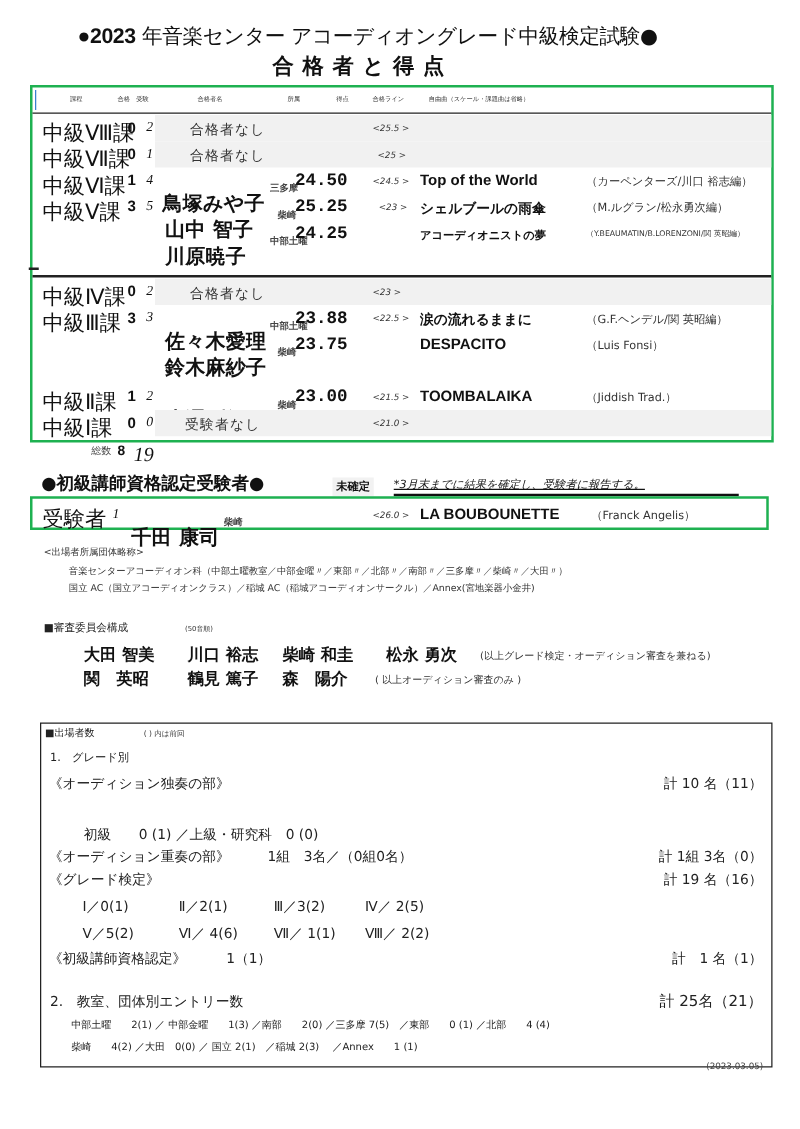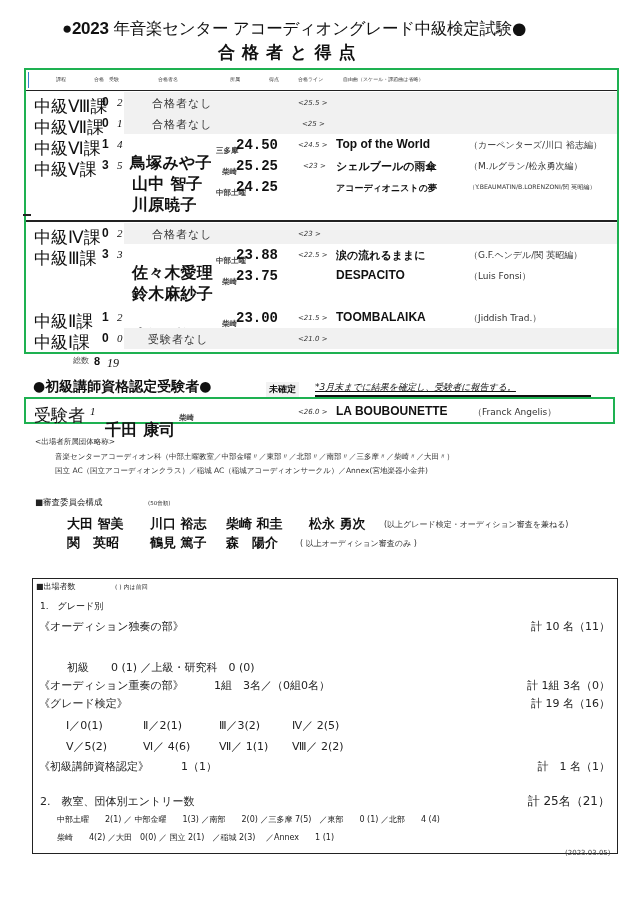--- a/index.html
+++ b/index.html
@@ -37,21 +37,21 @@
   .song { left: 310px; font-weight: bold; font-family: "Liberation Sans", sans-serif; font-size: 12px; top: 3px; }
   .song.jp { font-family: "DejaVu Sans", sans-serif; font-size: 11px; top: 4px; }
   .comp { left: 443px; font-size: 9px; color: #333; top: 5px; }
   .comp.small { font-size: 6.2px; top: 7px; }
 
   .divider { position: absolute; left: 0; right: 0; height: 1.5px; background: #222; }
   .tick { position: absolute; left: -3px; width: 8px; height: 1.5px; background: #222; }
 
   .total-lbl { left: 73px; top: 355px; font-size: 8px; color: #444; }
   .total-pass { left: 94px; top: 355px; font-weight: bold; font-family: "Liberation Sans", sans-serif; font-size: 11px; }
-  .total-exam { left: 107px; top: 356px; font-style: italic; font-family: "Liberation Serif", serif; font-size: 12px; }
+  .total-exam { left: 107px; top: 356px; font-style: italic; font-family: "Liberation Serif", serif; font-size: 16px; }
 
   
   .inst-title { left: 33px; top: 378px; font-weight: bold; font-size: 14px; }
   .pending { left: 266px; top: 382px; font-weight: bold; font-size: 9px; background:#f2f2f2; padding: 1px 3px; }
   .note { left: 315px; top: 381px; font-style: italic; font-size: 9px; text-decoration: underline; width: 276px; border-bottom: 2px solid #111; padding-bottom: 1px; }
   .inst-box { left: 24px; top: 397px; width: 591px; height: 27px; }
 
   
   .abbr-h { left: 35px; top: 437px; font-size: 7.5px; color: #333; }
   .abbr-1 { left: 55px; top: 452px; font-size: 7.5px; color: #333; }

